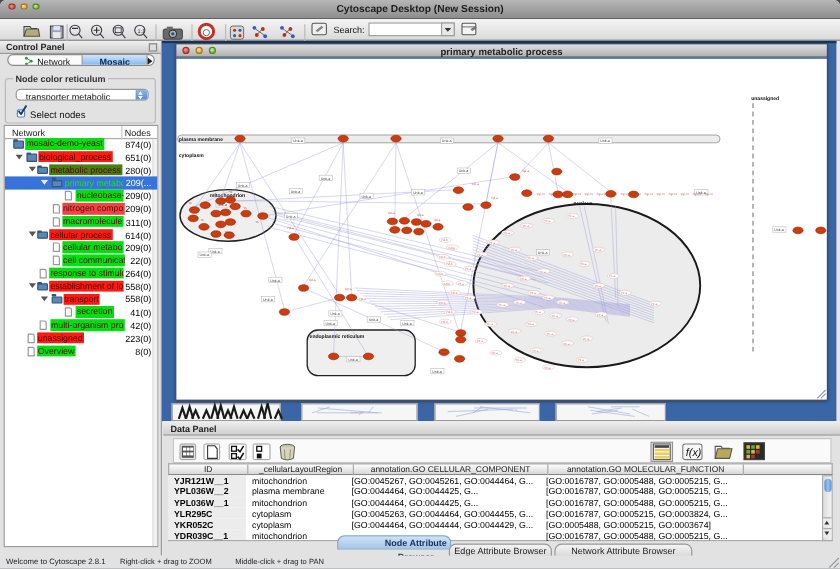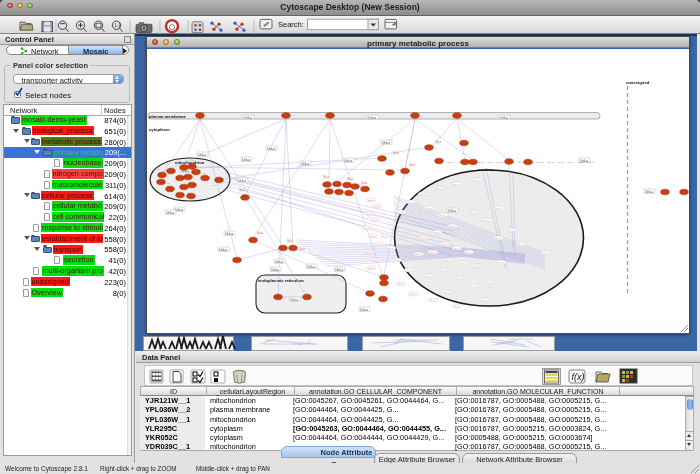--- a/index.html
+++ b/index.html
@@ -497,24 +497,24 @@
         </svg>
         <div class="abs" style="left:24px;top:1.2px;font-size:7.5px;color:#111;">Network</div>
       </div>
       <div class="abs" style="left:62px;top:0;width:53.5px;height:100%;background:linear-gradient(#cfe4fa,#86b9ef);border-right:1px solid #8a8a8a;">
         <div class="abs" style="left:14px;top:1.2px;font-size:7.5px;font-weight:bold;color:#0c2c60;">Mosaic</div>
       </div>
       <div class="abs" style="left:116px;top:2.2px;width:0;height:0;border-top:3px solid transparent;border-bottom:3px solid transparent;border-left:4.5px solid #222;"></div>
     </div>
 
     <div class="abs" style="left:4px;top:31px;width:126px;height:38px;border:1px solid #bbb;border-radius:3px;"></div>
-    <div class="abs" style="left:11px;top:27.5px;background:#e2e2e2;padding:0 2px;font-size:7.5px;font-weight:bold;color:#333;">Panel color selection</div>
+    <div class="abs" style="left:11px;top:27.5px;background:#e2e2e2;padding:0 2px;font-size:7.5px;font-weight:bold;color:#333;">Node color reticulum</div>
 
     <div class="abs" style="left:12.5px;top:40px;width:111px;height:10px;background:#fff;border:1px solid #9a9a9a;border-radius:4px;overflow:hidden;">
-      <div class="abs" style="left:8px;top:1px;font-size:7.5px;color:#111;">transporter activity</div>
+      <div class="abs" style="left:8px;top:1px;font-size:7.5px;color:#111;">transporter metabolic</div>
       <div class="abs" style="right:0;top:0;width:10px;height:10px;background:linear-gradient(#8ab6ea,#4a80c8);">
         <div class="abs" style="left:2.6px;top:1.2px;width:0;height:0;border-left:2.4px solid transparent;border-right:2.4px solid transparent;border-bottom:3px solid #fff;"></div>
         <div class="abs" style="left:2.6px;top:5.6px;width:0;height:0;border-left:2.4px solid transparent;border-right:2.4px solid transparent;border-top:3px solid #fff;"></div>
       </div>
     </div>
 
     <div class="abs" style="left:14px;top:57px;width:7px;height:7px;background:#fff;border:1.2px solid #5588cc;border-radius:1.5px;"></div>
     <svg width="10" height="10" style="position:absolute;left:14px;top:52.5px">
       <path d="M1.5 6.5 L3.5 9 L8 2" stroke="#1a3a78" stroke-width="1.6" fill="none"></path>
     </svg>
@@ -724,21 +724,21 @@
 <div style="position:absolute;left:0;top:0;width:65px;height:9.1px;background:#ececec;"></div>
 <div style="position:absolute;left:5px;top:0.8px;font-size:7.3px;font-weight:bold;color:#000;">YPL036W__1</div>
 <div style="position:absolute;left:70px;top:0.8px;font-size:7.3px;color:#000;">mitochondrion</div>
 <div style="position:absolute;left:153px;top:0.8px;font-size:7.3px;color:#000;white-space:nowrap;overflow:hidden;width:160px;">[GO:0044464, GO:0044425, G...</div>
 <div style="position:absolute;left:315px;top:0.8px;font-size:7.3px;color:#000;white-space:nowrap;overflow:hidden;width:160px;">[GO:0016787, GO:0005488, GO:0005215, G...</div>
 </div>
 <div style="position:absolute;left:0;top:36.9px;width:554px;height:9.1px;">
 <div style="position:absolute;left:0;top:0;width:65px;height:9.1px;background:#ececec;"></div>
 <div style="position:absolute;left:5px;top:0.8px;font-size:7.3px;font-weight:bold;color:#000;">YLR295C</div>
 <div style="position:absolute;left:70px;top:0.8px;font-size:7.3px;color:#000;">cytoplasm</div>
-<div style="position:absolute;left:153px;top:0.8px;font-size:7.3px;color:#000;white-space:nowrap;overflow:hidden;width:160px;font-weight:bold;">[GO:0045263, GO:0044464, GO:0044455, G...</div>
+<div style="position:absolute;left:153px;top:0.8px;font-size:7.3px;color:#000;white-space:nowrap;overflow:hidden;width:160px;">[GO:0045263, GO:0044464, GO:0044455, G...</div>
 <div style="position:absolute;left:315px;top:0.8px;font-size:7.3px;color:#000;white-space:nowrap;overflow:hidden;width:160px;">[GO:0016787, GO:0005215, GO:0003824, G...</div>
 </div>
 <div style="position:absolute;left:0;top:46.0px;width:554px;height:9.1px;">
 <div style="position:absolute;left:0;top:0;width:65px;height:9.1px;background:#ececec;"></div>
 <div style="position:absolute;left:5px;top:0.8px;font-size:7.3px;font-weight:bold;color:#000;">YKR052C</div>
 <div style="position:absolute;left:70px;top:0.8px;font-size:7.3px;color:#000;">cytoplasm</div>
 <div style="position:absolute;left:153px;top:0.8px;font-size:7.3px;color:#000;white-space:nowrap;overflow:hidden;width:160px;">[GO:0044464, GO:0044444, GO:0044429, G...</div>
 <div style="position:absolute;left:315px;top:0.8px;font-size:7.3px;color:#000;white-space:nowrap;overflow:hidden;width:160px;">[GO:0005488, GO:0005215, GO:0003674]</div>
 </div>
 <div style="position:absolute;left:0;top:55.1px;width:554px;height:9.1px;">

